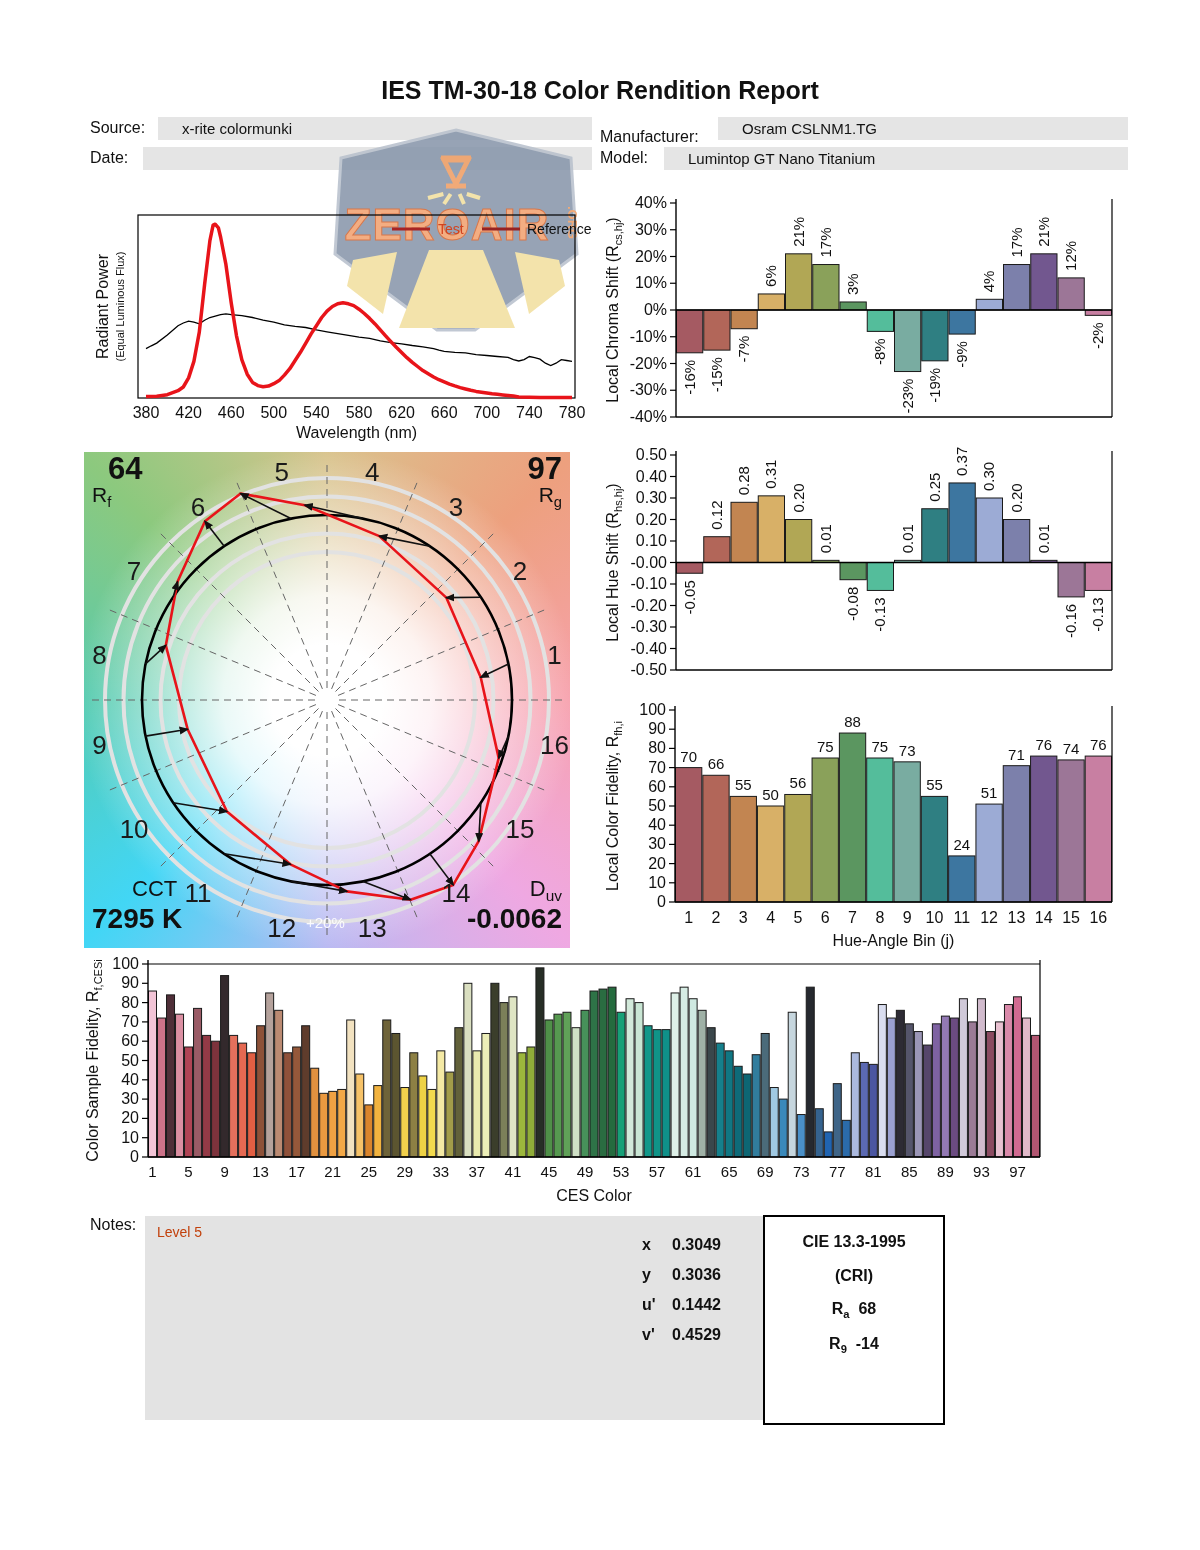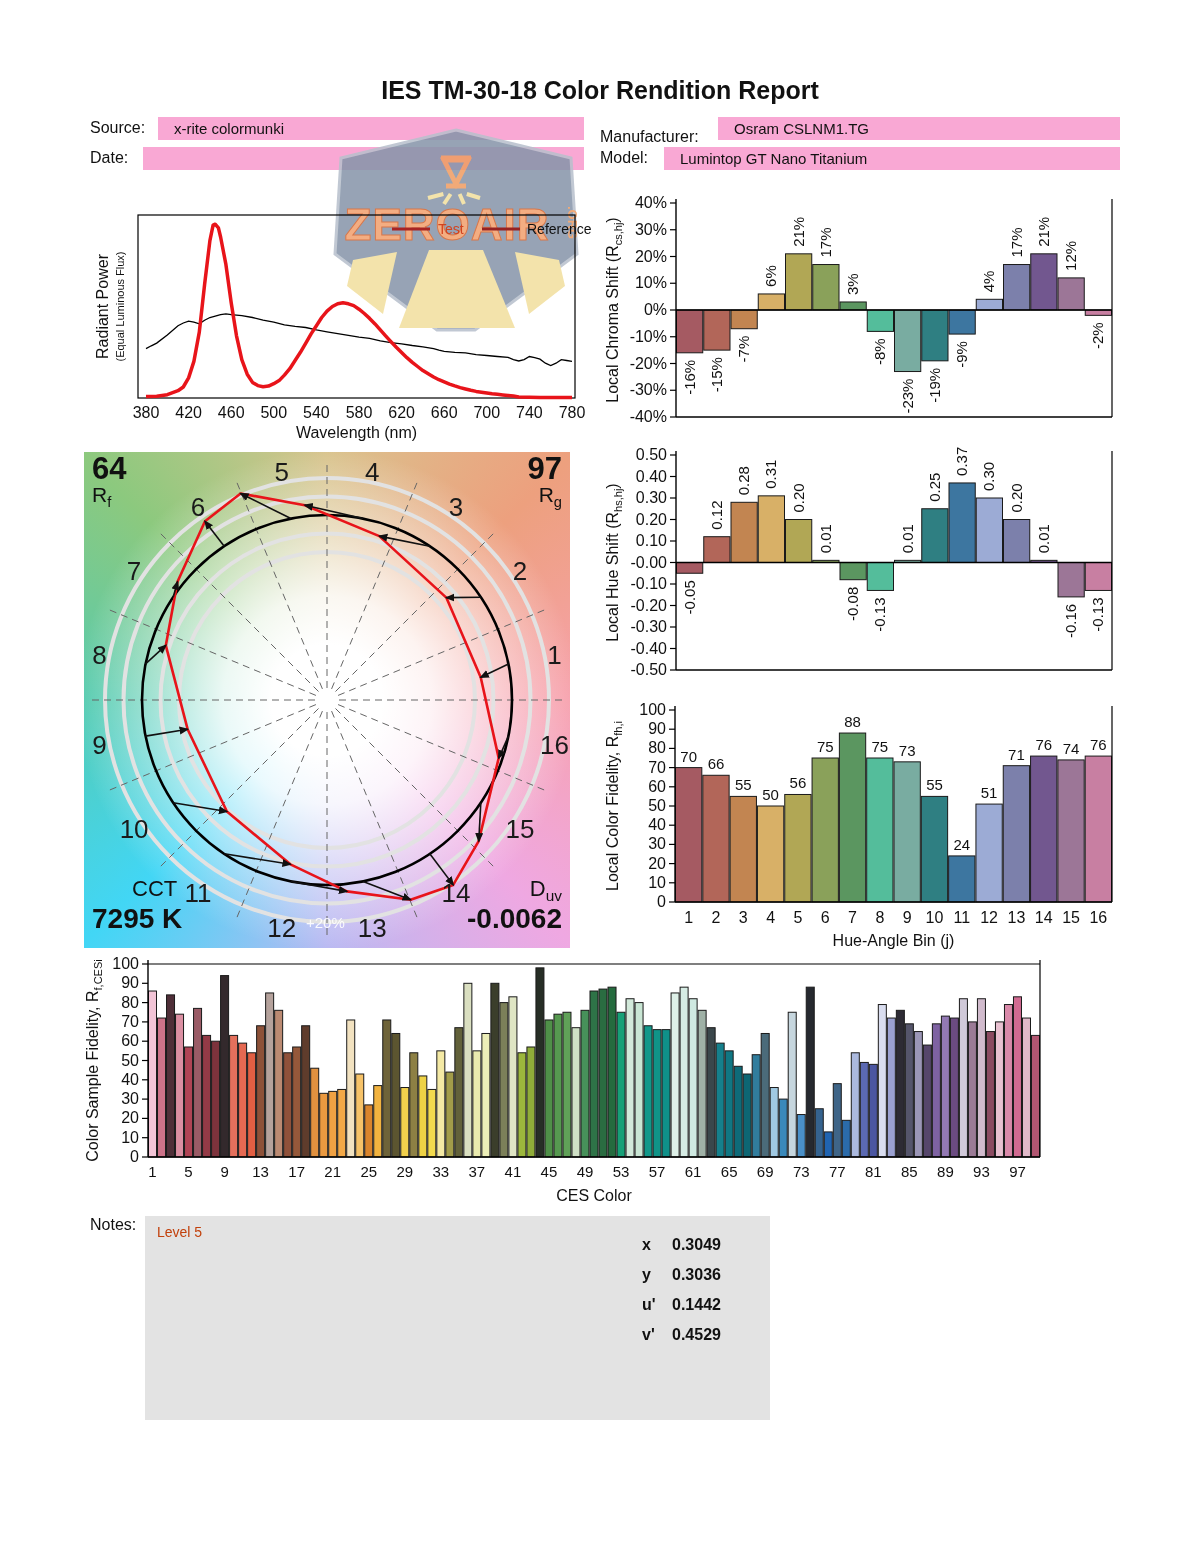--- a/index.html
+++ b/index.html
@@ -1,30 +1,30 @@
 <!DOCTYPE html>
 <html><head>
 <meta charset="utf-8">
 <style>
   html,body{margin:0;padding:0;background:#fff;}
   .page{position:relative;width:1200px;height:1550px;background:#fff;
         font-family:"Liberation Sans",sans-serif;color:#111;overflow:hidden;border-radius:20px;}
   .abs{position:absolute;}
   .title{width:100%;text-align:center;top:76px;font-size:25px;font-weight:bold;}
   .hlabel{font-size:16px;font-weight:normal;white-space:nowrap;}
-  .hbox{background:#f9a8d4;height:23px;font-size:15px;line-height:23px;padding-left:16px;
+  .hbox{background:#e5e5e5;height:23px;font-size:15px;line-height:23px;padding-left:24px;
         white-space:nowrap;overflow:hidden;}
   svg{overflow:visible;}
   .cvg{width:486px;height:496px;
        background:
         radial-gradient(circle at 50% 50%, #ffffff 16%, rgba(255,255,255,.88) 30%, rgba(255,255,255,0) 72%),
         conic-gradient(from 0deg at 50% 50%,
           #d9c48e 0deg,#eda07e 45deg,#f7a2ae 90deg,#efa8e2 135deg,
           #b9b9f2 180deg,#42d6f5 225deg,#55cbb0 270deg,#8cc97e 315deg,#d9c48e 360deg);}
-  .cvg-big{font-size:31px;font-weight:bold;line-height:30px;}
+  .cvg-big{font-size:31px;font-weight:bold;line-height:30px;margin-left:16px;}
   .cvg-sub{font-size:21px;line-height:22px;}
   .cvg-med{font-size:22px;line-height:22px;}
   .cvg-val{font-size:28px;font-weight:bold;line-height:30px;}
   .notesbox{background:#e3e3e3;width:625px;height:204px;font-size:14px;padding:8px 0 0 12px;
             box-sizing:border-box;color:#c2410c;}
   .cribox{width:178px;height:206px;border:2px solid #000;background:#fff;text-align:center;}
   .cribox .t{font-size:16px;font-weight:bold;margin-top:16px;}
   .cribox .s{font-size:16px;font-weight:bold;margin-top:16px;}
   .cribox .r{font-size:16px;font-weight:bold;margin-top:15px;}
   .xyrow{font-size:16px;font-weight:bold;}
@@ -516,14 +516,20 @@
 
   <div class="abs xyrow" style="left:642px;top:1236px;">x</div>
   <div class="abs xyrow" style="left:672px;top:1236px;">0.3049</div>
   <div class="abs xyrow" style="left:642px;top:1266px;">y</div>
   <div class="abs xyrow" style="left:672px;top:1266px;">0.3036</div>
   <div class="abs xyrow" style="left:642px;top:1296px;">u'</div>
   <div class="abs xyrow" style="left:672px;top:1296px;">0.1442</div>
   <div class="abs xyrow" style="left:642px;top:1326px;">v'</div>
   <div class="abs xyrow" style="left:672px;top:1326px;">0.4529</div>
 
+  <div class="abs cribox" style="left:763px;top:1215px;">
+    <div class="t">CIE 13.3-1995</div>
+    <div class="s">(CRI)</div>
+    <div class="r"><span>R</span><sub>a</sub>&nbsp;&nbsp;<span>68</span></div>
+    <div class="r"><span>R</span><sub>9</sub>&nbsp;&nbsp;<span>-14</span></div>
+  </div>
 
 </div>
 
 </body></html>

